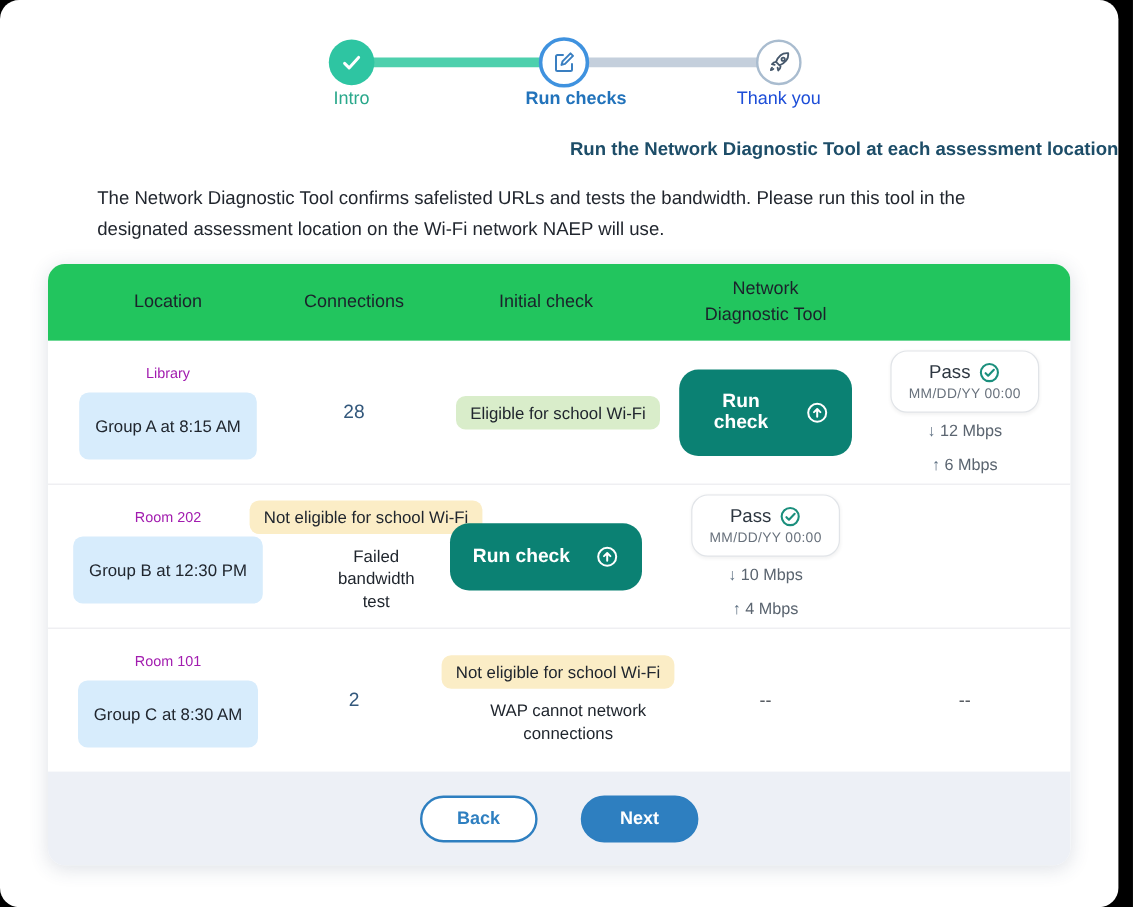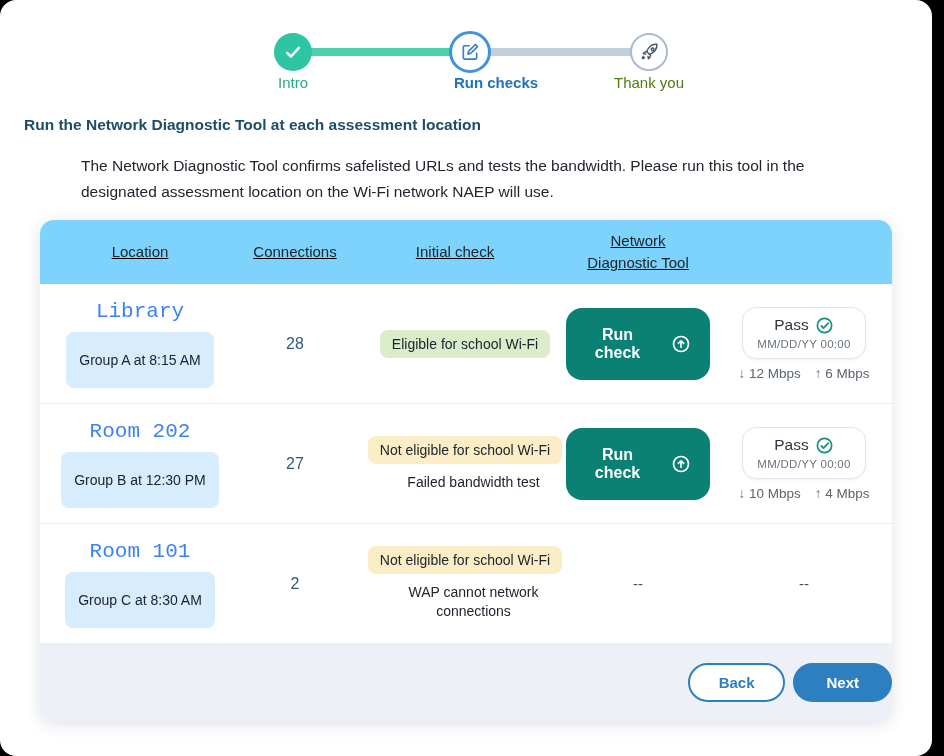--- a/index.html
+++ b/index.html
@@ -11,62 +11,62 @@
   .connector{position:absolute;top:40px;height:8px;border-radius:4px;z-index:1;}
   .connector.done{left:293px;width:177px;background:#4ed0ad;}
   .connector.todo{left:470px;width:179px;background:#c4cfdc;}
   .step-circle{position:absolute;top:44px;transform:translate(-50%,-50%);border-radius:50%;
     display:flex;align-items:center;justify-content:center;background:#fff;z-index:2;box-sizing:border-box;}
   .step-circle.complete{left:293px;width:38px;height:38px;background:#2ec5a2;}
   .step-circle.active{left:470px;width:42px;height:42px;border:3px solid #3f92df;color:#3a7fc1;}
   .step-circle.upcoming{left:649px;width:38px;height:38px;border:2px solid #a9bccf;color:#46586c;}
   .step-label{position:absolute;top:66px;transform:translateX(-50%);font-size:15px;white-space:nowrap;z-index:2;}
   .step-label.complete{left:293px;color:#29a88b;}
-  .step-label.active{left:496px;color:#2273bb;font-weight:700;}
-  .step-label.upcoming{left:649px;color:#4d7c0f;}
-
-  
-  .page-title{margin:16px 0 0;text-align:left;font-weight:700;font-size:15.5px;color:#1d4d68;padding-left:24px;}
+  .step-label.active{left:480px;color:#2273bb;font-weight:700;}
+  .step-label.upcoming{left:649px;color:#1d4ed8;}
+
+  
+  .page-title{margin:16px 0 0;text-align:right;font-weight:700;font-size:15.5px;color:#1d4d68;}
   .page-desc{width:770px;margin:19px auto 0;font-size:15.5px;line-height:26px;color:#21262e;}
 
   
   .card{margin:15px 40px 0;border-radius:14px;overflow:hidden;box-shadow:0 3px 16px rgba(50,70,100,0.16);}
   .grid{display:grid;grid-template-columns:200px 110px 210px 156px 1fr;}
-  .thead{background:#7dd3fc;min-height:64px;text-decoration:underline;}
+  .thead{background:#22c55e;min-height:64px;}
   .th{display:flex;align-items:center;justify-content:center;text-align:center;
       font-size:15px;color:#1b222b;padding:10px 6px;line-height:22px;}
   .th span{display:inline-block;}
   .th .narrow-a{max-width:120px;}
   .th .narrow-b{max-width:95px;}
   .trow{min-height:119px;background:#fff;}
   .trow + .trow{border-top:1px solid #ececef;}
   .td{display:flex;flex-direction:column;align-items:center;justify-content:center;gap:9px;
       text-align:center;padding:8px 6px;}
-  .loc-name{font-size:21px;color:#3b82f6;font-family:Liberation Mono, monospace;}
+  .loc-name{font-size:12px;color:#a21caf;}
   .group-pill{background:#d7ecfc;border-radius:8px;padding:20px 13px;font-size:14px;color:#20262e;white-space:nowrap;}
   .conn{font-size:16px;color:#33587c;}
   .badge{border-radius:8px;padding:6px 12px;font-size:14px;color:#20262e;white-space:nowrap;margin-left:20px;}
   .badge.eligible{background:#d9edca;}
   .badge.not-eligible{background:#fbedc6;}
   .note{font-size:14px;color:#20262e;line-height:19px;max-width:165px;padding-left:37px;}
   .run-btn{display:inline-flex;align-items:center;gap:21px;background:#0b8173;color:#fff;
       font-family:inherit;font-weight:700;font-size:16px;border:none;border-radius:16px;
       padding:18px 19px;cursor:pointer;}
   .result-card{border:1px solid #e1e4e8;border-radius:14px;padding:8px 14px;background:#fff;
       display:flex;flex-direction:column;align-items:center;gap:3px;box-shadow:0 1px 3px rgba(0,0,0,0.05);}
   .result-status{display:flex;align-items:center;justify-content:center;gap:6px;
       font-weight:400;font-size:15.5px;color:#2d3640;}
   .result-status .chk{display:flex;}
   .result-time{font-size:11.5px;color:#69727d;letter-spacing:.3px;white-space:nowrap;}
-  .mbps{display:flex;gap:14px;font-size:13.5px;color:#5b6570;white-space:nowrap;margin-top:-2px;}
+  .mbps{display:flex;gap:14px;font-size:13.5px;color:#5b6570;white-space:nowrap;margin-top:-2px;flex-direction:column;}
   .mbps .arrow{color:#5f7183;}
   .dash{font-size:15px;color:#4a4f56;}
 
   
-  .footer{height:78px;background:#edf0f6;display:flex;align-items:center;justify-content:flex-end;gap:8px;}
+  .footer{height:78px;background:#edf0f6;display:flex;align-items:center;justify-content:center;gap:36px;}
   .btn{font-family:inherit;font-weight:700;font-size:15px;border-radius:20px;cursor:pointer;}
   .btn-back{background:#fff;border:2px solid #2e7fc0;color:#2e7fc0;padding:9px 29px;}
   .btn-next{background:#2e7fc0;border:2px solid #2e7fc0;color:#fff;padding:9px 31px;}
 </style>
 </head>
 <body>
 
 <div class="screen">
 
   <div class="stepper">
@@ -166,23 +166,20 @@
         </div>
       </div>
     </div>
 
     <div class="grid trow">
       <div class="td">
         <div class="loc-name">Room 202</div>
         <div class="group-pill">Group B at 12:30 PM</div>
       </div>
       <div class="td">
-        <span class="conn">27</span>
-      </div>
-      <div class="td">
         <span class="badge not-eligible">Not eligible for school Wi-Fi</span>
         <span class="note">Failed bandwidth test</span>
       </div>
       <div class="td">
         <button class="run-btn">
           <span>Run check</span>
           <span style="display:flex;">
             <svg width="20" height="20" viewBox="0 0 24 24" fill="none" stroke="#fff" stroke-width="2" stroke-linecap="round" stroke-linejoin="round">
                 <circle cx="12" cy="12" r="9"></circle>
                 <path d="M12 16V8.5M8.8 11.3 12 8.2l3.2 3.1"></path>

